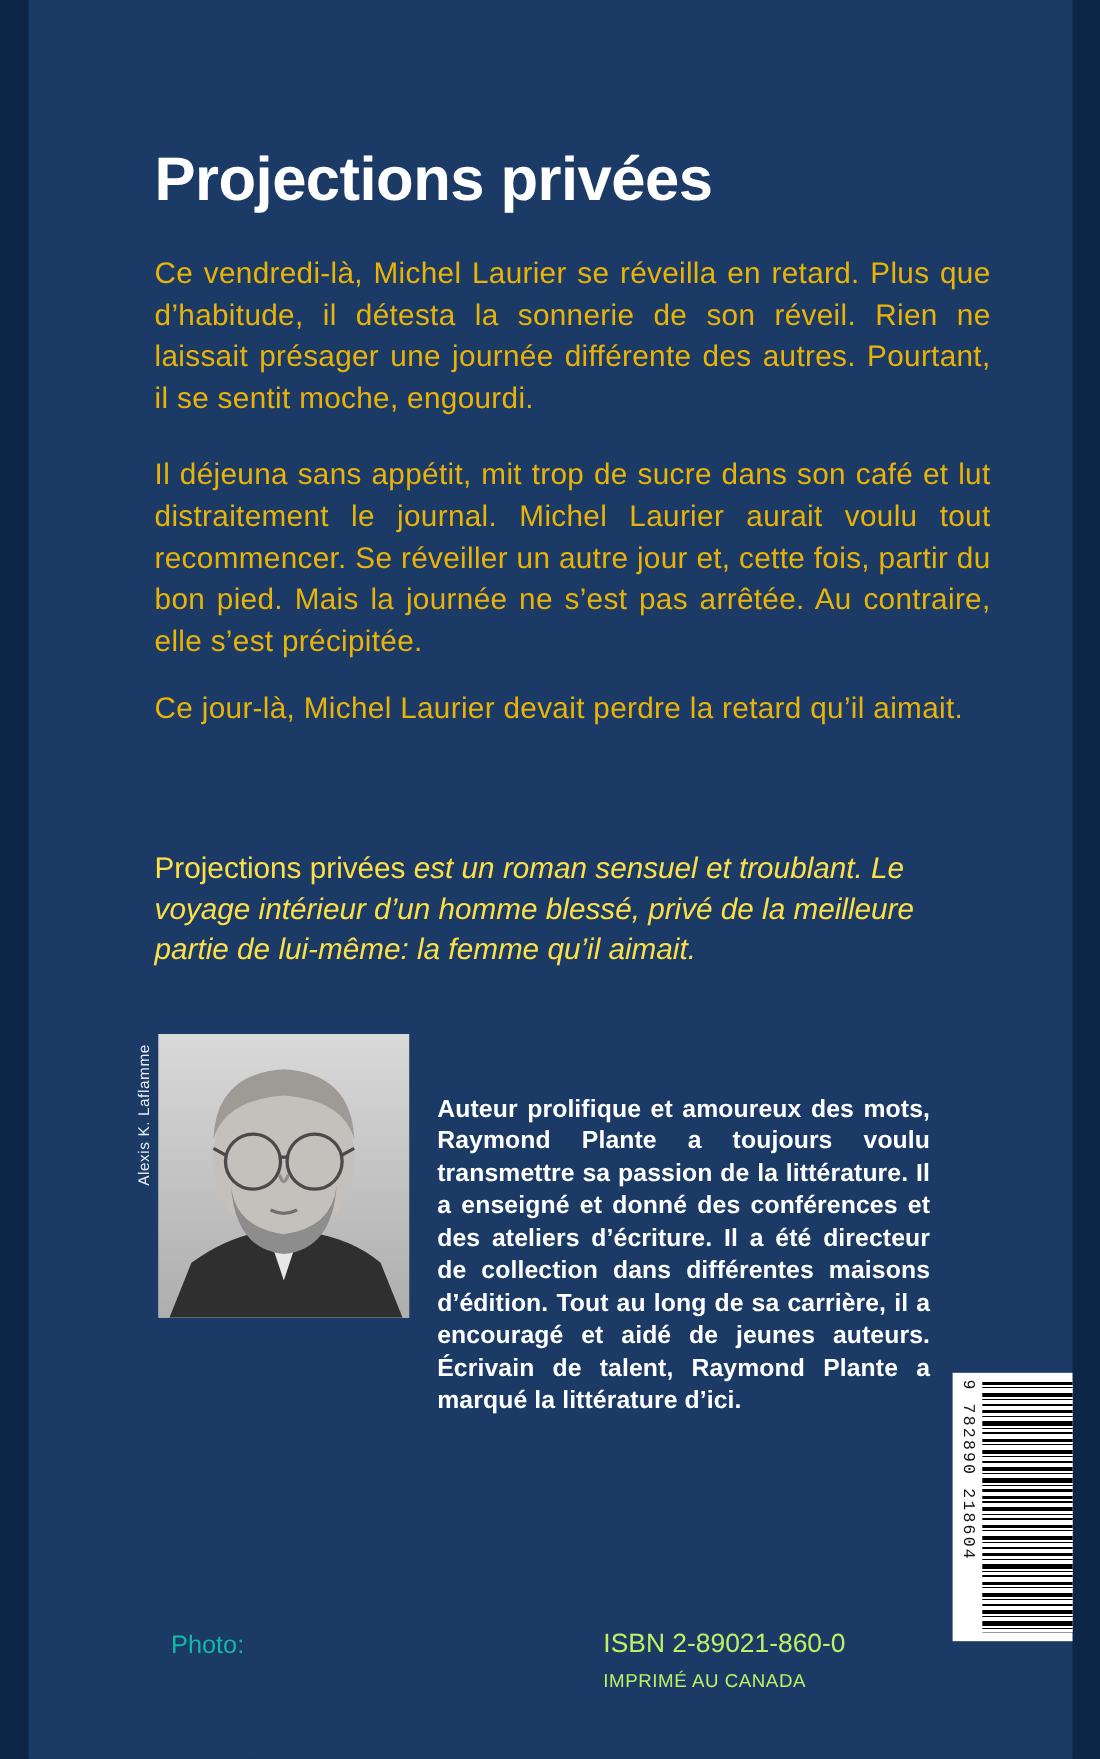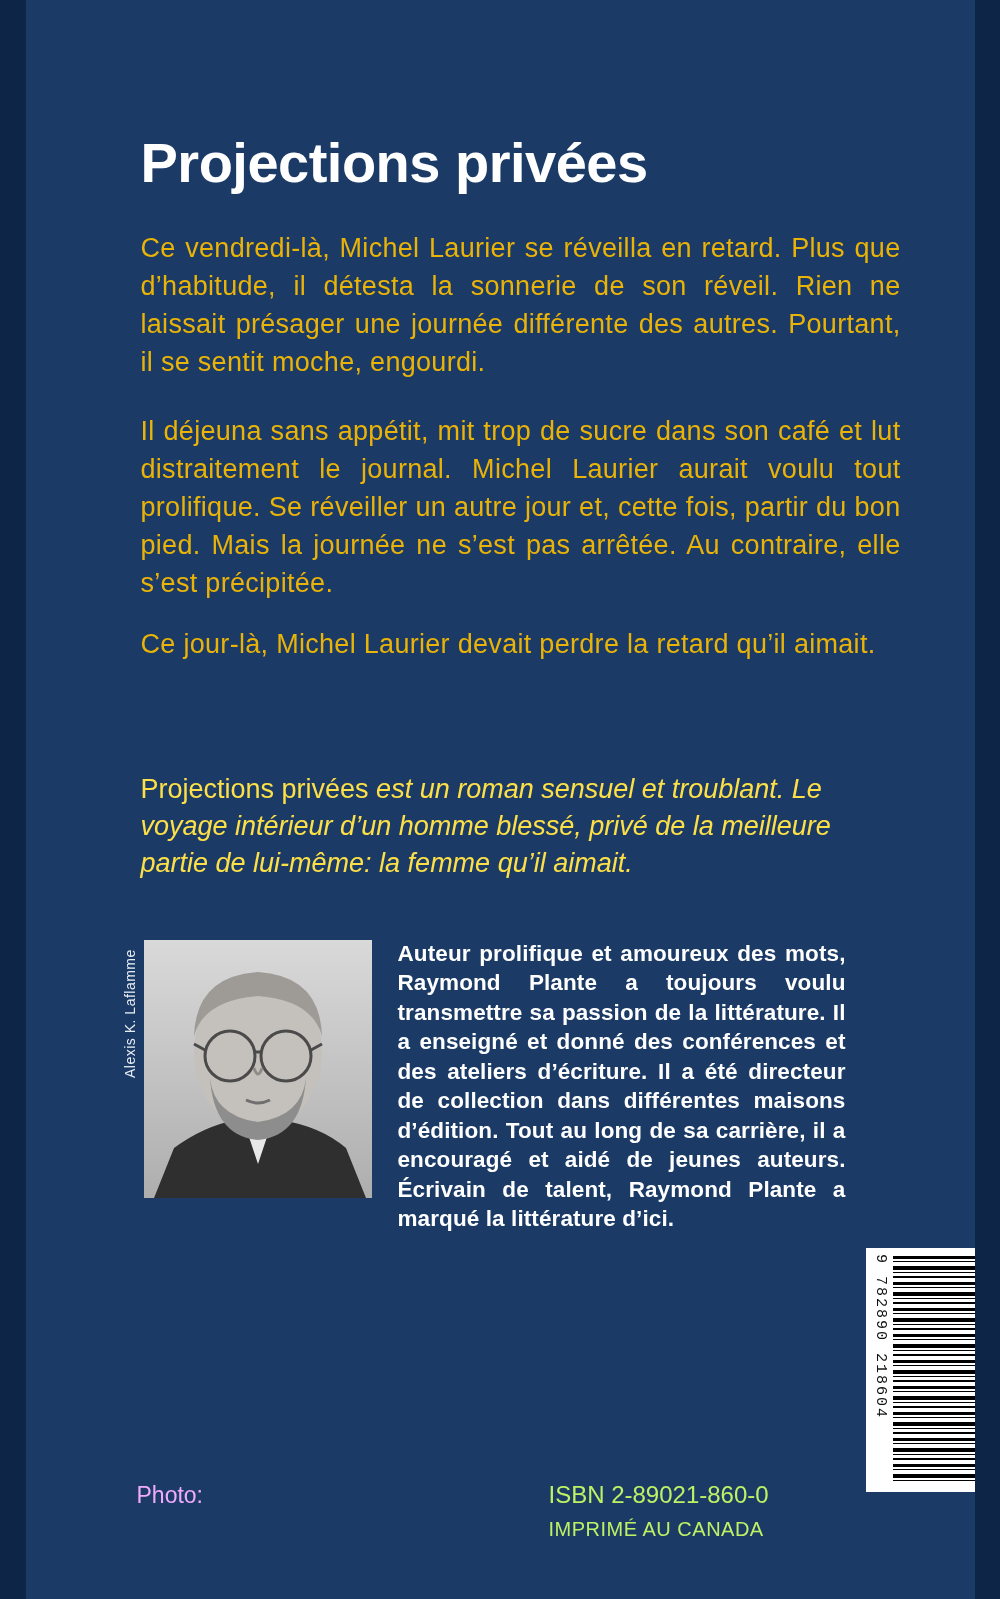--- a/index.html
+++ b/index.html
@@ -37,21 +37,21 @@
     transform:rotate(-90deg);transform-origin:center;
     white-space:nowrap;width:40px;text-align:center;
   }
   .author-photo{
     position:absolute;left:118px;top:940px;
     width:228px;height:258px;
     background:#c9c9c9;
   }
   .author-photo svg{display:block;width:100%;height:100%;}
   .bio{
-    position:absolute;left:372px;top:916px;width:448px;
+    position:absolute;left:372px;top:970px;width:448px;
     font-size:22.5px;line-height:29.5px;font-weight:700;
     text-align:justify;color:#ffffff;letter-spacing:0.1px;
   }
   .barcode-box{
     position:absolute;left:840px;top:1248px;
     width:138px;height:244px;background:#ffffff;
     display:flex;align-items:stretch;
   }
   .barcode-number{
     writing-mode:vertical-rl;text-orientation:sideways;
@@ -68,40 +68,40 @@
         #000 5px,#000 6px,
         #fff 6px,#fff 10px,
         #000 10px,#000 14px,
         #fff 14px,#fff 16px,
         #000 16px,#000 17px,
         #fff 17px,#fff 20px,
         #000 20px,#000 22px,
         #fff 22px,#fff 26px);
   }
   .footer-photo{
-    position:absolute;left:111px;top:1480px;
-    font-size:23px;line-height:31px;color:#f0abfc;
+    position:absolute;left:130px;top:1480px;
+    font-size:23px;line-height:31px;color:#14b8a6;
   }
   .footer-isbn{
     position:absolute;left:523px;top:1480px;
     font-size:24px;line-height:30px;color:#bef264;
   }
   .footer-isbn .printed{
-    font-size:20px;letter-spacing:0.5px;margin-top:4px;
+    font-size:17px;letter-spacing:0.5px;margin-top:4px;
   }
 </style>
 </head>
 <body>
 
 <div class="page">
 
   <h1 class="title">Projections privées</h1>
 
   <p class="body-copy p1">Ce vendredi-là, Michel Laurier se réveilla en retard. Plus que d’habitude, il détesta la sonnerie de son réveil. Rien ne laissait présager une journée différente des autres. Pourtant, il se sentit moche, engourdi.</p>
-  <p class="body-copy p2">Il déjeuna sans appétit, mit trop de sucre dans son café et lut distraitement le journal. Michel Laurier aurait voulu tout prolifique. Se réveiller un autre jour et, cette fois, partir du bon pied. Mais la journée ne s’est pas arrêtée. Au contraire, elle s’est précipitée.</p>
+  <p class="body-copy p2">Il déjeuna sans appétit, mit trop de sucre dans son café et lut distraitement le journal. Michel Laurier aurait voulu tout recommencer. Se réveiller un autre jour et, cette fois, partir du bon pied. Mais la journée ne s’est pas arrêtée. Au contraire, elle s’est précipitée.</p>
   <p class="body-copy p3">Ce jour-là, Michel Laurier devait perdre la retard qu’il aimait.</p>
 
   <p class="blurb"><span class="lead">Projections privées</span><span class="it"> est un roman sensuel et troublant. Le voyage intérieur d’un homme blessé, privé de la meilleure partie de lui-même: la femme qu’il aimait.</span></p>
 
   <div class="photo-credit">Alexis K. Laflamme</div>
 
   <div class="author-photo">
     <svg viewBox="0 0 228 258" preserveAspectRatio="none">
       <defs>
         <linearGradient id="bgg" x1="0" y1="0" x2="0" y2="1">

